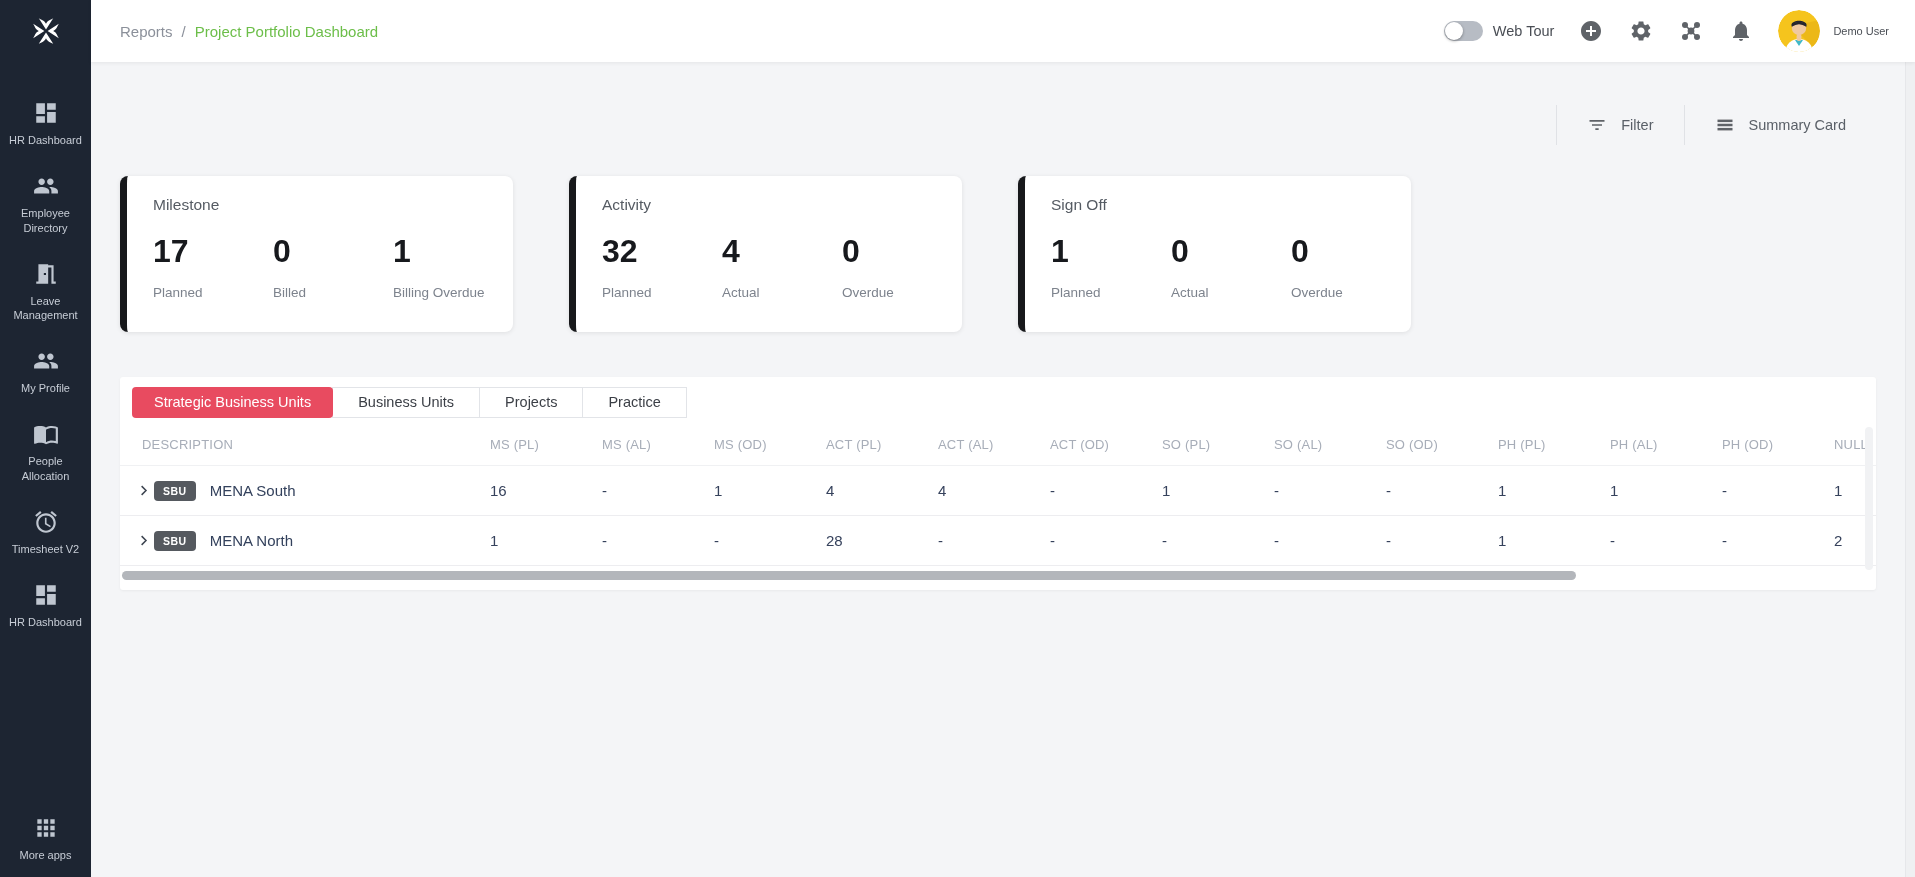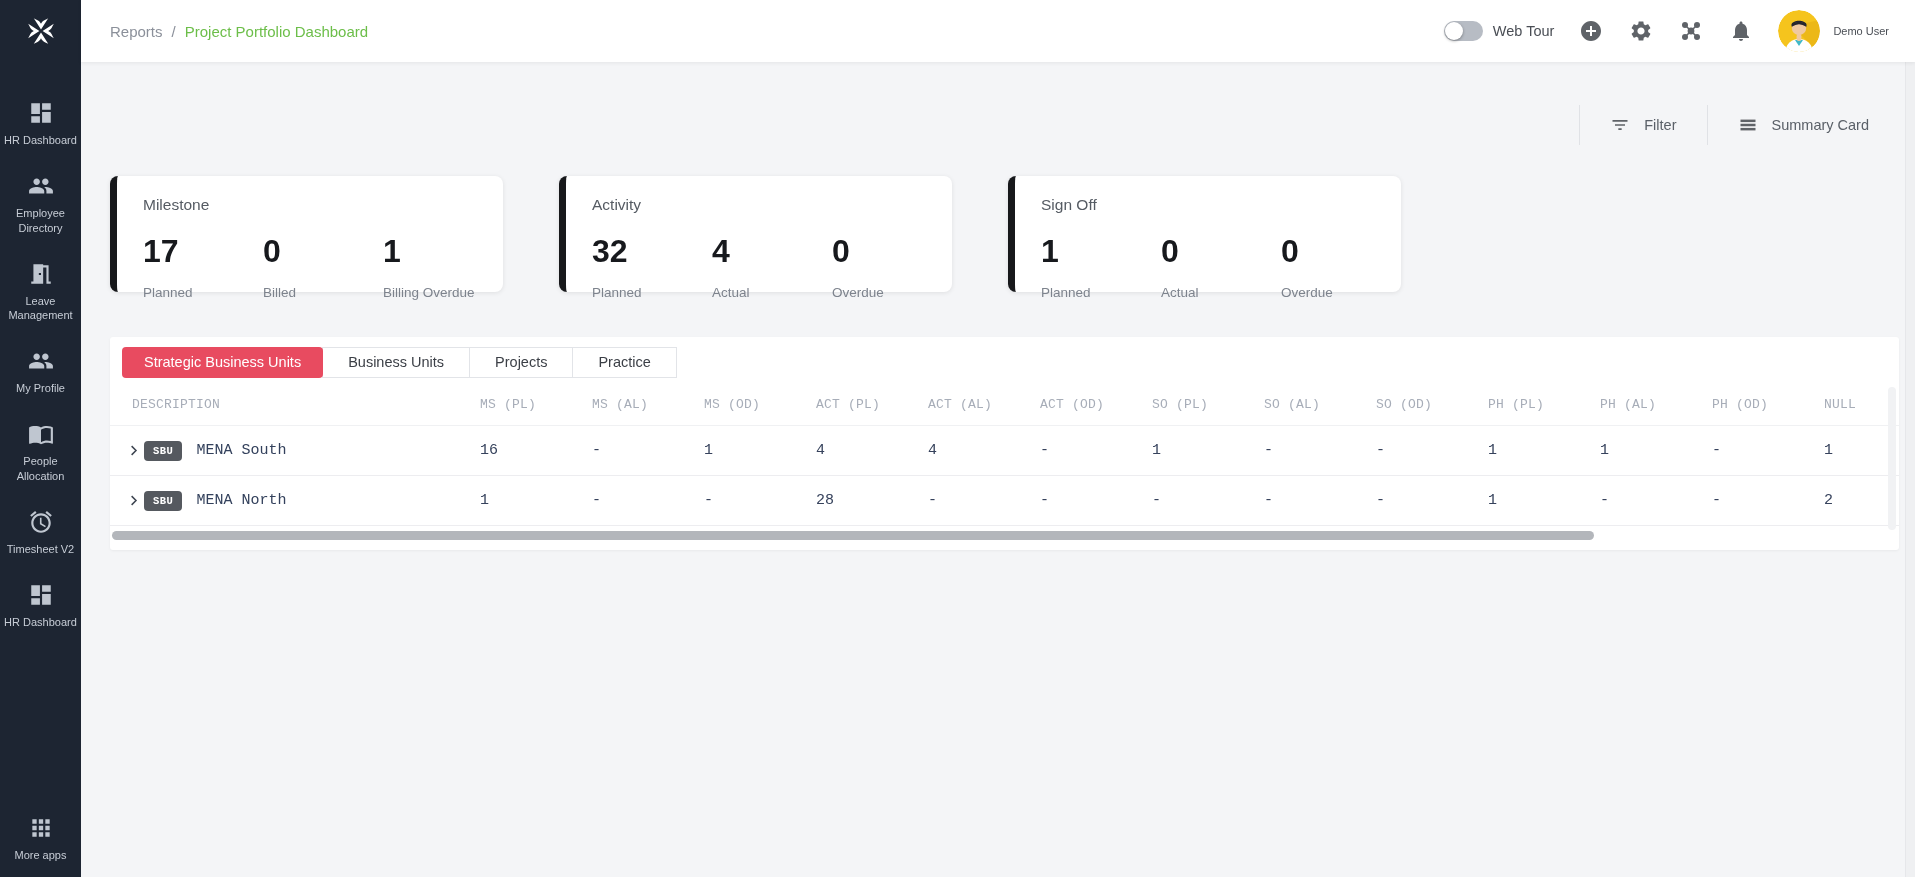--- a/index.html
+++ b/index.html
@@ -1,20 +1,20 @@
 <!DOCTYPE html>
 <html><head>
 <meta charset="utf-8">
 <style>
   * { margin:0; padding:0; box-sizing:border-box; }
   html,body { width:1915px; height:877px; overflow:hidden; }
   body { display:flex; font-family:"Liberation Sans","DejaVu Sans",sans-serif; background:#f4f5f7; color:#36425c; }
 
   
-  .sidebar { width:81px; height:877px; background:#1d2532; display:flex; flex-direction:column; flex-shrink:0; }
+  .sidebar { width:91px; height:877px; background:#1d2532; display:flex; flex-direction:column; flex-shrink:0; }
   .logo-box { height:62px; display:flex; align-items:center; justify-content:center; }
   .nav { display:flex; flex-direction:column; align-items:center; padding-top:34px; gap:17px; flex:1; }
   .nav-item { display:flex; flex-direction:column; align-items:center; gap:7px; width:81px; cursor:pointer; padding:4px 2px; }
   .nav-item svg { width:26px; height:26px; fill:#bfc6d0; }
   .nav-label { font-size:11px; line-height:1.35; color:#c7cdd6; text-align:center; }
   .nav-spacer { flex:1; }
   .nav-bottom { padding-bottom:14px; }
 
   
   .right-col { flex:1; display:flex; flex-direction:column; min-width:0;gap:21px; }
@@ -30,42 +30,42 @@
   .toggle { width:39px; height:20px; border-radius:11px; background:#b7bcc4; position:relative; }
   .toggle-knob { position:absolute; left:1px; top:1px; width:18px; height:18px; background:#fff; border-radius:50%; box-shadow:0 1px 3px rgba(0,0,0,.35); }
   .webtour-label { font-size:14.5px; color:#4a4e55; }
   .icon-btn { width:26px; height:26px; display:flex; align-items:center; justify-content:center; cursor:pointer; }
   .icon-btn svg { width:24px; height:24px; fill:#5f6368; }
   .user-menu { display:flex; align-items:center; gap:13px; cursor:pointer; }
   .avatar { width:42px; height:42px; border-radius:50%; overflow:hidden; flex-shrink:0; }
   .user-name { font-size:11px; color:#4a4e55; }
 
   
-  .content { flex:1; padding:22px 16px 0 29px; background:#f4f5f7; overflow:hidden; }
+  .content { flex:1; padding:22px 39px 0 29px; background:#f4f5f7; overflow:hidden; }
 
   .toolbar-row { display:flex; justify-content:flex-end; align-items:center; height:40px; }
   .toolbar-btn { display:flex; align-items:center; gap:14px; font-size:14.5px; color:#5a6068; cursor:pointer; padding:0 30px; }
   .toolbar-btn svg { width:20px; height:20px; fill:#5f6368; }
   .toolbar-divider { width:1px; height:40px; background:#e0e2e6; }
 
   .cards-row { display:flex; gap:56px; margin-top:31px; }
-  .stat-card { width:393px; height:116px; background:#fff; border-radius:8px; border-left:7px solid #17181b; box-shadow:0 1px 5px rgba(0,0,0,.09); padding:20px 0 0 26px; }
+  .stat-card { width:393px; height:156px; background:#fff; border-radius:8px; border-left:7px solid #17181b; box-shadow:0 1px 5px rgba(0,0,0,.09); padding:20px 0 0 26px; }
   .card-title { font-size:15.5px; color:#555b63; }
   .card-stats { display:flex; margin-top:21px; }
   .stat { width:126px; display:flex; flex-direction:column; }
   .stat-value { font-size:32px; font-weight:700; color:#17191d; line-height:1; }
   .stat-label { font-size:13.5px; color:#7d838d; margin-top:18px; }
 
   
   .panel { margin-top:45px; background:#fff; border-radius:3px; box-shadow:0 1px 3px rgba(0,0,0,.05); position:relative; padding-bottom:6px; }
   .tabs { display:flex; align-items:center; padding:3px 0 0 12px; height:47px; }
   .tab { height:31px; display:flex; align-items:center; padding:0 25px; font-size:14.5px; color:#3b3f46; background:#fff; border:1px solid #e2e4e8; margin-left:-1px; cursor:pointer; }
   .tab.active { background:#e84b60; color:#fff; border:none; border-radius:4px; padding:0 22px; margin-left:0; position:relative; z-index:2; }
 
-  .grid { width:100%; overflow:hidden;font-family:Liberation Mono, monospace; }
+  .grid { width:100%; overflow:hidden; }
   .grid-inner { width:1826px; }
   .g-row { display:flex; align-items:center; }
   .g-head { height:42px; border-bottom:1px solid #f0f1f3; }
   .th { font-size:13px; color:#a7adb8; letter-spacing:.2px; }
   .th.desc { flex:0 0 370px; padding-left:22px; }
   .th.num, .cell.num { flex:0 0 112px; }
   .g-body-row { height:50px; border-bottom:1px solid #ededf0; }
   .cell { font-size:15px; color:#36425c; font-weight:500; }
   .cell.desc { flex:0 0 370px; display:flex; align-items:center; padding-left:12px; }
   .expand-btn { width:22px; height:22px; display:flex; align-items:center; justify-content:center; cursor:pointer; }

